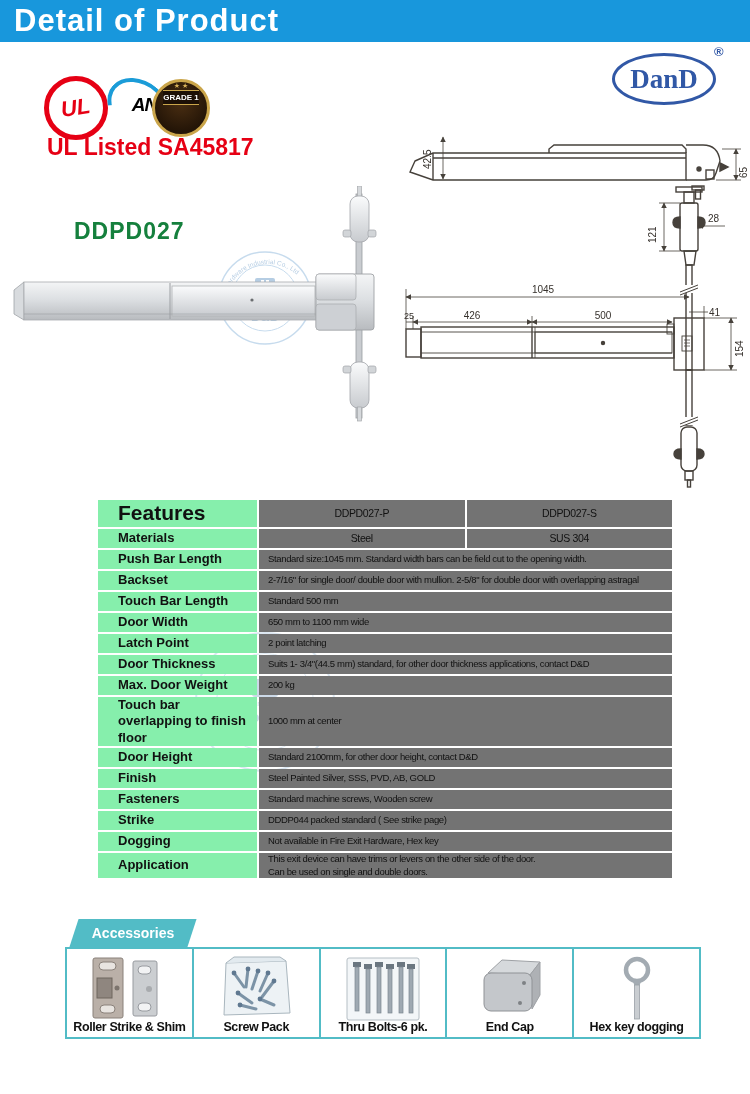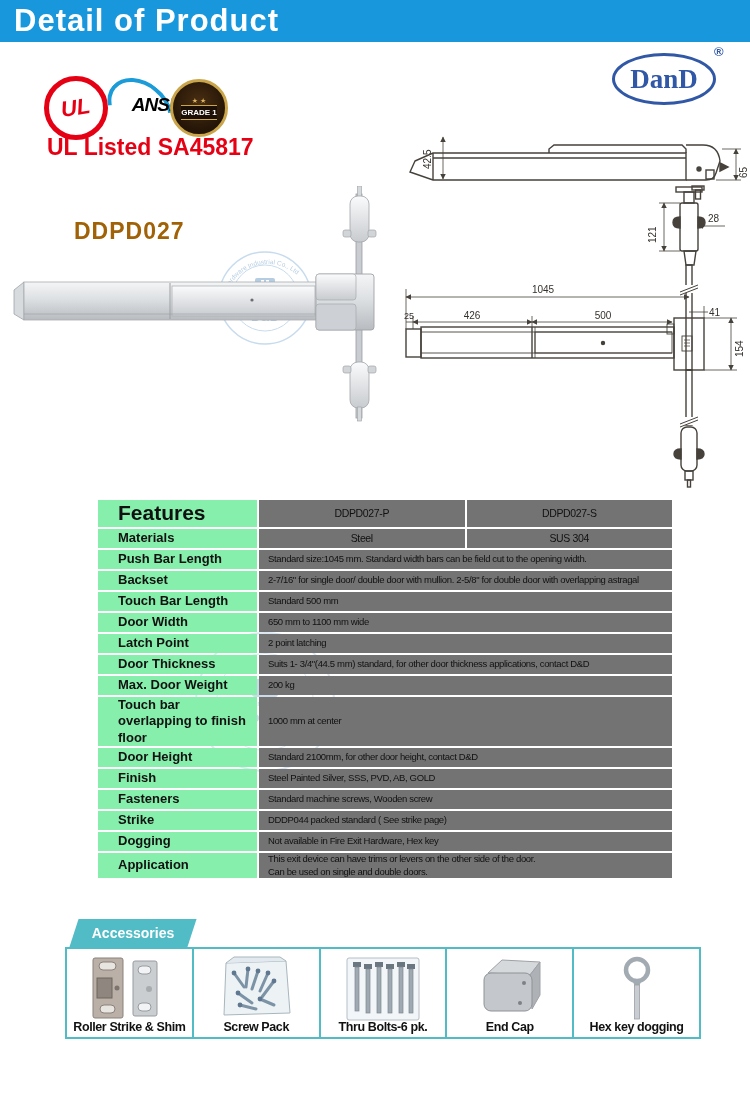--- a/index.html
+++ b/index.html
@@ -24,29 +24,29 @@
     border-radius:50%;display:flex;align-items:center;justify-content:center;}
   .ul-logo span{color:#E60014;font-weight:bold;font-style:italic;font-size:22px;
     transform:rotate(-8deg);}
   .ansi-logo{left:104px;top:82px;width:64px;height:46px;display:flex;
     align-items:center;justify-content:center;}
   .ansi-arc{position:absolute;left:0;top:0;width:64px;height:46px;border:4px solid #1B9CD8;
     border-radius:50%;border-bottom-color:transparent;border-right-color:transparent;
     transform:rotate(40deg);}
   .ansi-logo span{position:relative;font-weight:bold;font-style:italic;
     font-size:19px;color:#000000;letter-spacing:-1px;margin-left:33px;}
-  .grade-logo{left:170px;top:79px;width:52px;height:52px;border-radius:50%;
+  .grade-logo{left:152px;top:79px;width:52px;height:52px;border-radius:50%;
     background:radial-gradient(circle at 50% 40%, #4a2e12 0%, #241507 70%);
-    border:3px solid #caa54a;display:flex;align-items:center;justify-content:center;}
+    border:3px solid #caa54a;display:flex;align-items:flex-start;justify-content:center;}
   .grade-band{background:#1c0f05;border-top:1px solid #caa54a;border-bottom:1px solid #caa54a;
     width:100%;text-align:center;color:#fff;font-weight:bold;font-size:8px;padding:2px 0;}
   .grade-star{color:#d8b25a;font-size:7px;}
 
   .listing-text{left:47px;top:134px;font-size:23px;font-weight:bold;color:#E60014;}
-  .model-text{left:74px;top:218px;font-size:23px;font-weight:bold;color:#a16207;
+  .model-text{left:74px;top:218px;font-size:23px;font-weight:bold;color:#15803d;
     letter-spacing:1px;}
 
   
   .ftable{left:78px;top:500px;width:594px;display:flex;flex-direction:column;gap:2px;z-index:2;}
   .frow{display:flex;gap:2px;}
   .fcell{display:flex;align-items:center;}
   .flabel{width:139px;min-width:139px;background:#86efac;font-weight:bold;
     font-size:13px;padding-left:20px;line-height:1.25;min-height:19px;margin-left:20px;}
   .fvalue{flex:1;background:#737373;font-size:9.5px;letter-spacing:-0.35px;
     padding-left:9px;min-height:19px;white-space:pre-line;line-height:1.35;}

